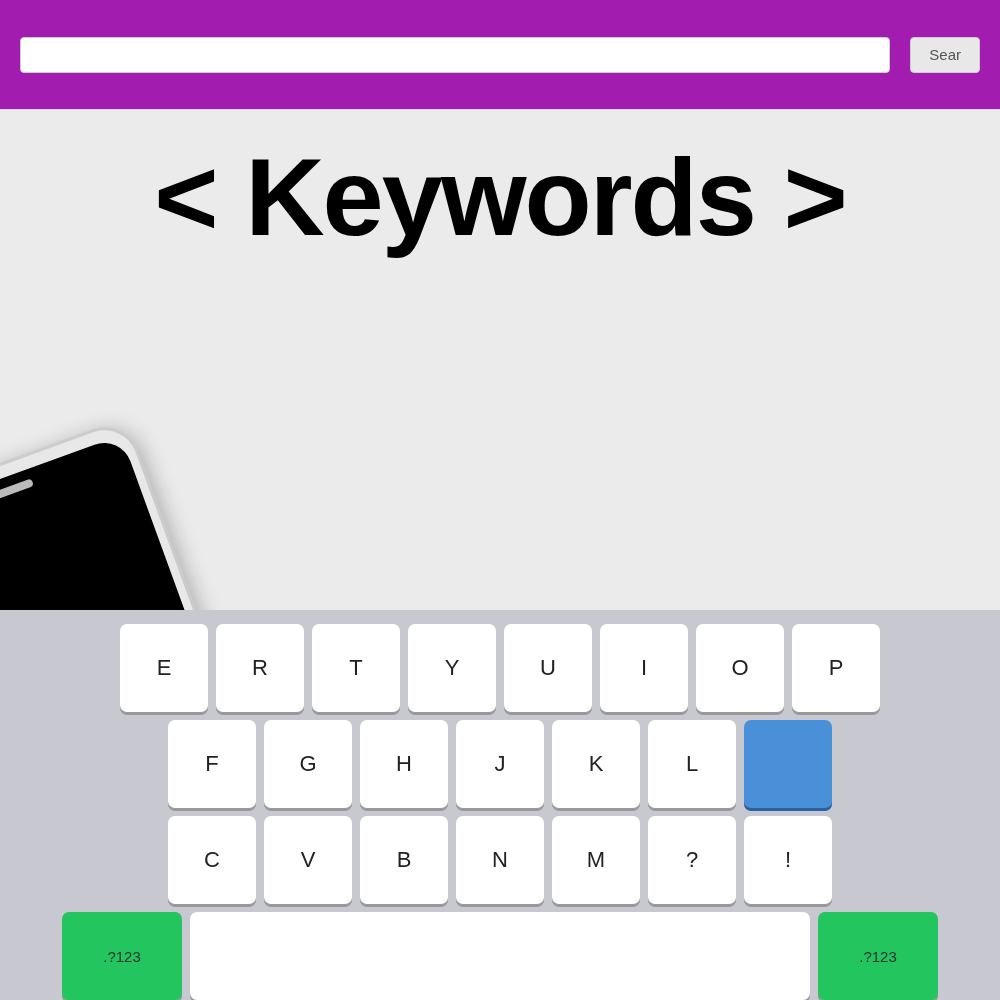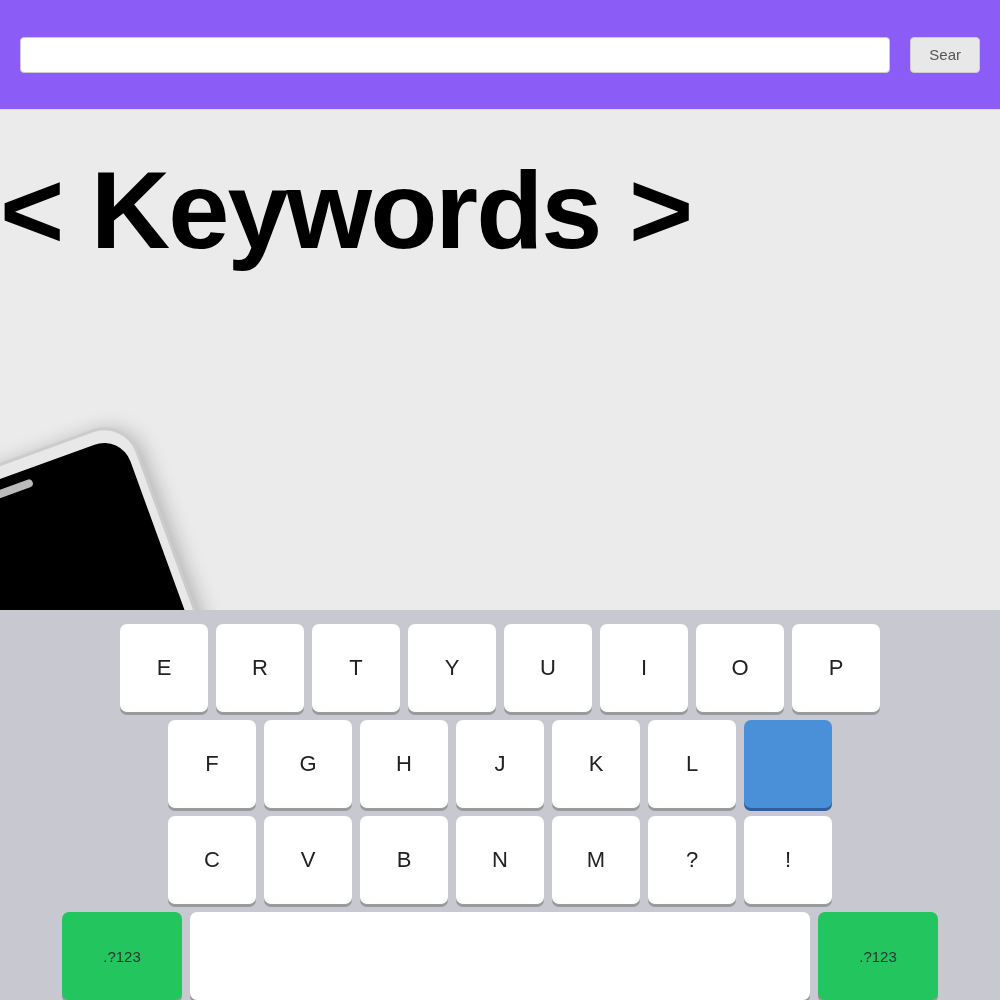--- a/index.html
+++ b/index.html
@@ -20,21 +20,21 @@
       overflow: hidden;
     }
 
     
     .browser-bar {
       position: absolute;
       top: 0;
       left: 0;
       width: 1000px;
       height: 110px;
-      background: #8b5cf6;
+      background: #a21caf;
       border-bottom: 1px solid #ddd;
       display: flex;
       align-items: center;
       justify-content: flex-end;
       padding: 30px 20px;
       gap: 10px;
     }
 
     .address-bar {
       flex: 1;
@@ -53,24 +53,24 @@
       border-radius: 4px;
       font-size: 15px;
       color: #555;
       display: flex;
       align-items: center;
     }
 
     
     .headline {
       position: absolute;
-      top: 149px;
+      top: 136px;
       left: 0;
       width: 1000px;
-      text-align: left;
+      text-align: center;
       font-size: 110px;
       font-weight: 800;
       color: #000;
       letter-spacing: -2px;
       line-height: 1.1;
     }
 
     
     .keyboard-wrapper {
       position: absolute;

